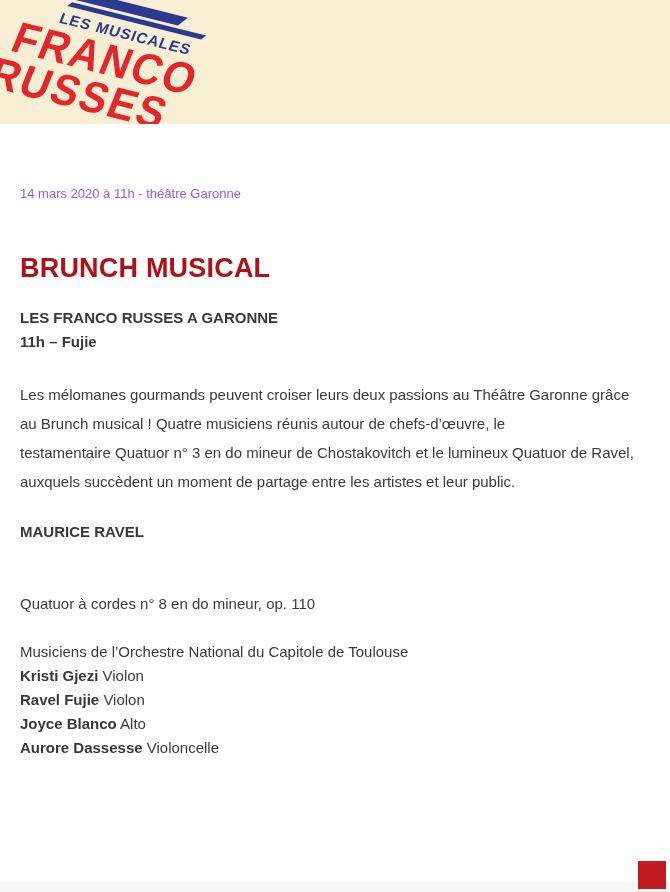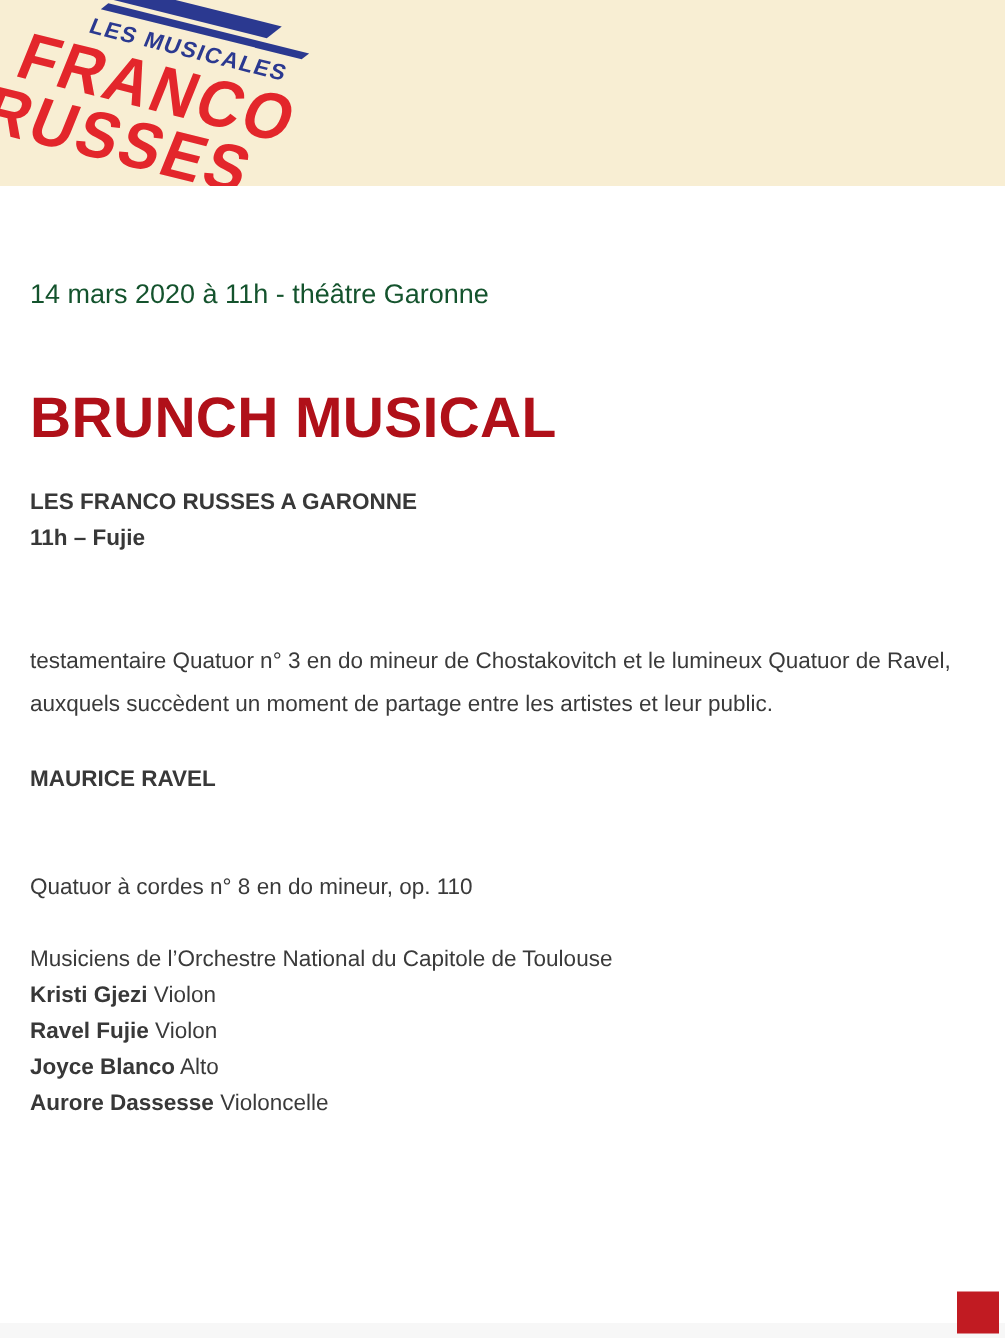--- a/index.html
+++ b/index.html
@@ -62,27 +62,27 @@
     white-space: nowrap;
   }
   .logo-big-1 { margin-left: 2px; margin-top: 3px; }
   .logo-big-2 { margin-left: -12px; margin-top: 2px; }
 
   
   .content {
     padding: 62px 20px 0 20px;
   }
   .event-date {
-    color: #14532d;
-    font-size: 18px;
+    color: #8b5cf6;
+    font-size: 13px;
     line-height: 1.2;
   }
   h1.page-title {
     margin-top: 52px;
-    font-size: 38px;
+    font-size: 27px;
     font-weight: bold;
     letter-spacing: 0.2px;
     color: #b01019;
     line-height: 1.05;
   }
   .content p { 
     font-size: 15px;
     line-height: 24px;
     margin-top: 24px;
   }
@@ -129,21 +129,21 @@
   <h1 class="page-title">BRUNCH MUSICAL</h1>
 
   <p class="intro-block">
     <b>LES FRANCO RUSSES A GARONNE</b><br>
     <b>11h – Fujie</b>
   </p>
 
 
 
   <p class="long-desc">
-    <br>
+    <span>Les mélomanes gourmands peuvent croiser leurs deux passions au Théâtre Garonne grâce au Brunch musical ! Quatre musiciens réunis autour de chefs-d’œuvre, le</span><br>
     <span>testamentaire Quatuor n° 3 en do mineur de Chostakovitch et le lumineux Quatuor de Ravel, auxquels succèdent un moment de partage entre les artistes et leur public.</span>
   </p>
 
   <p class="program-block">
     <b>MAURICE RAVEL</b><br>
     <br>
     <br>
     <span>Quatuor à cordes n° 8 en do mineur, op. 110</span>
   </p>
 

